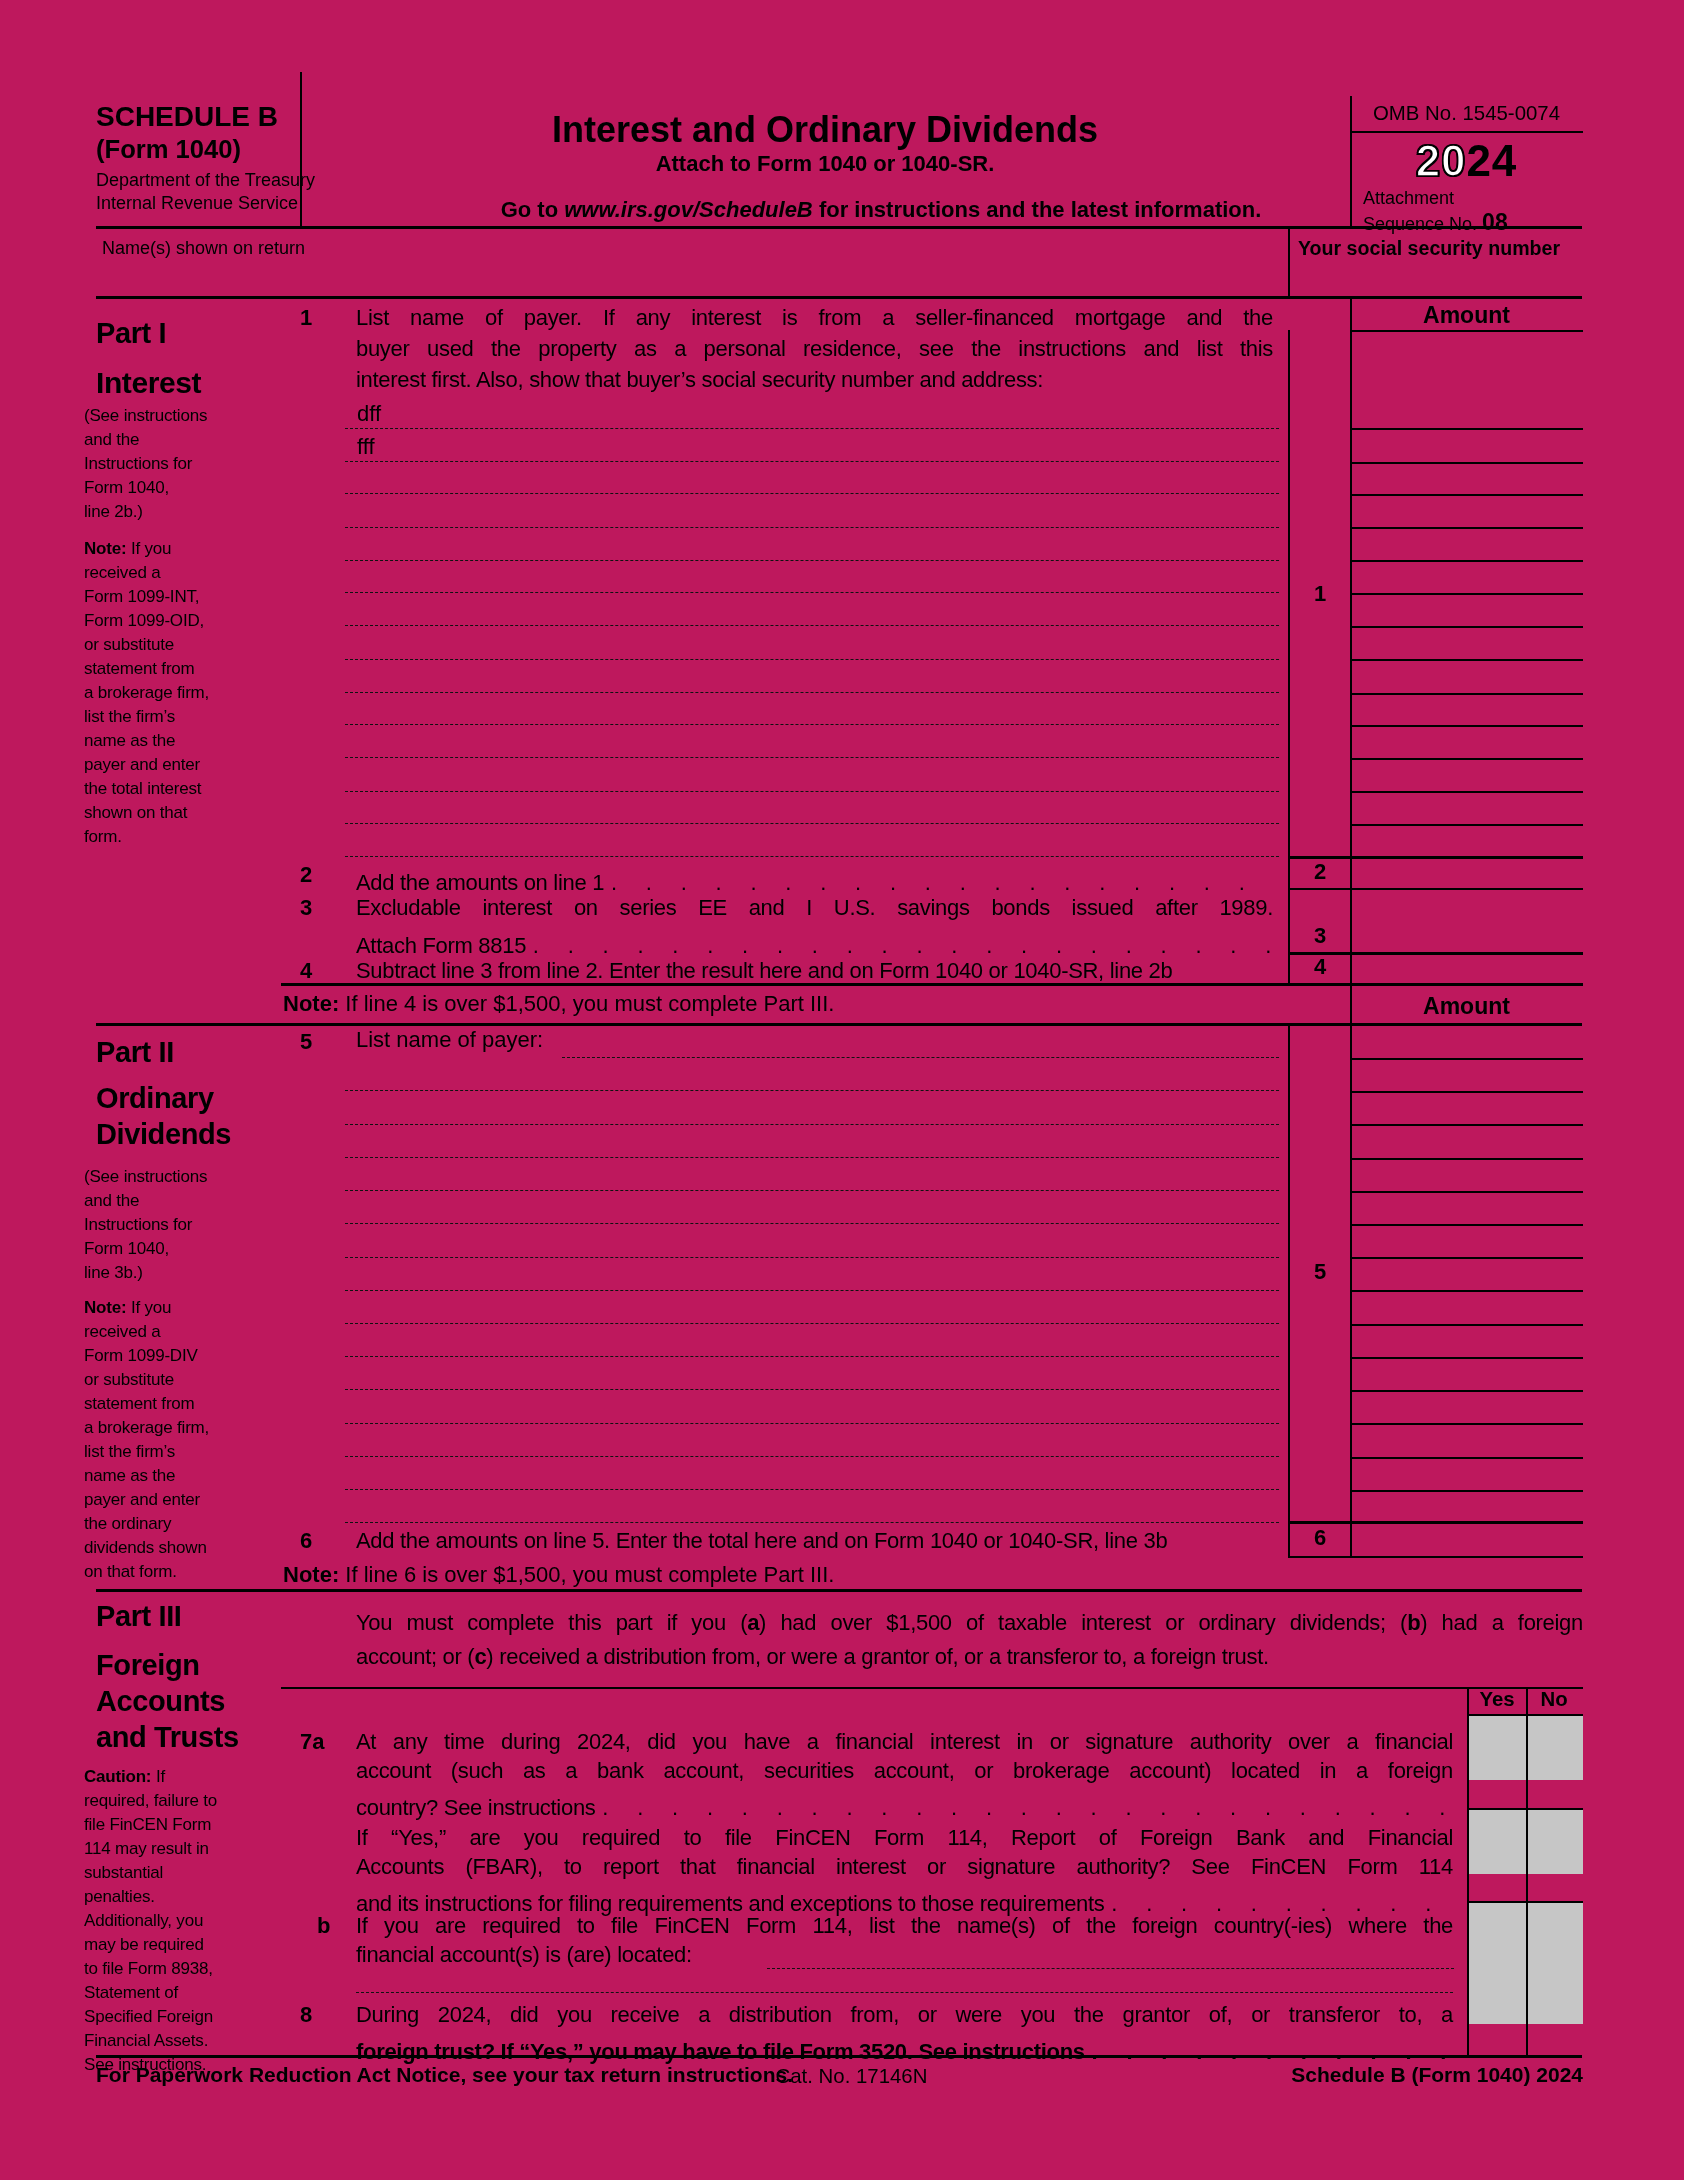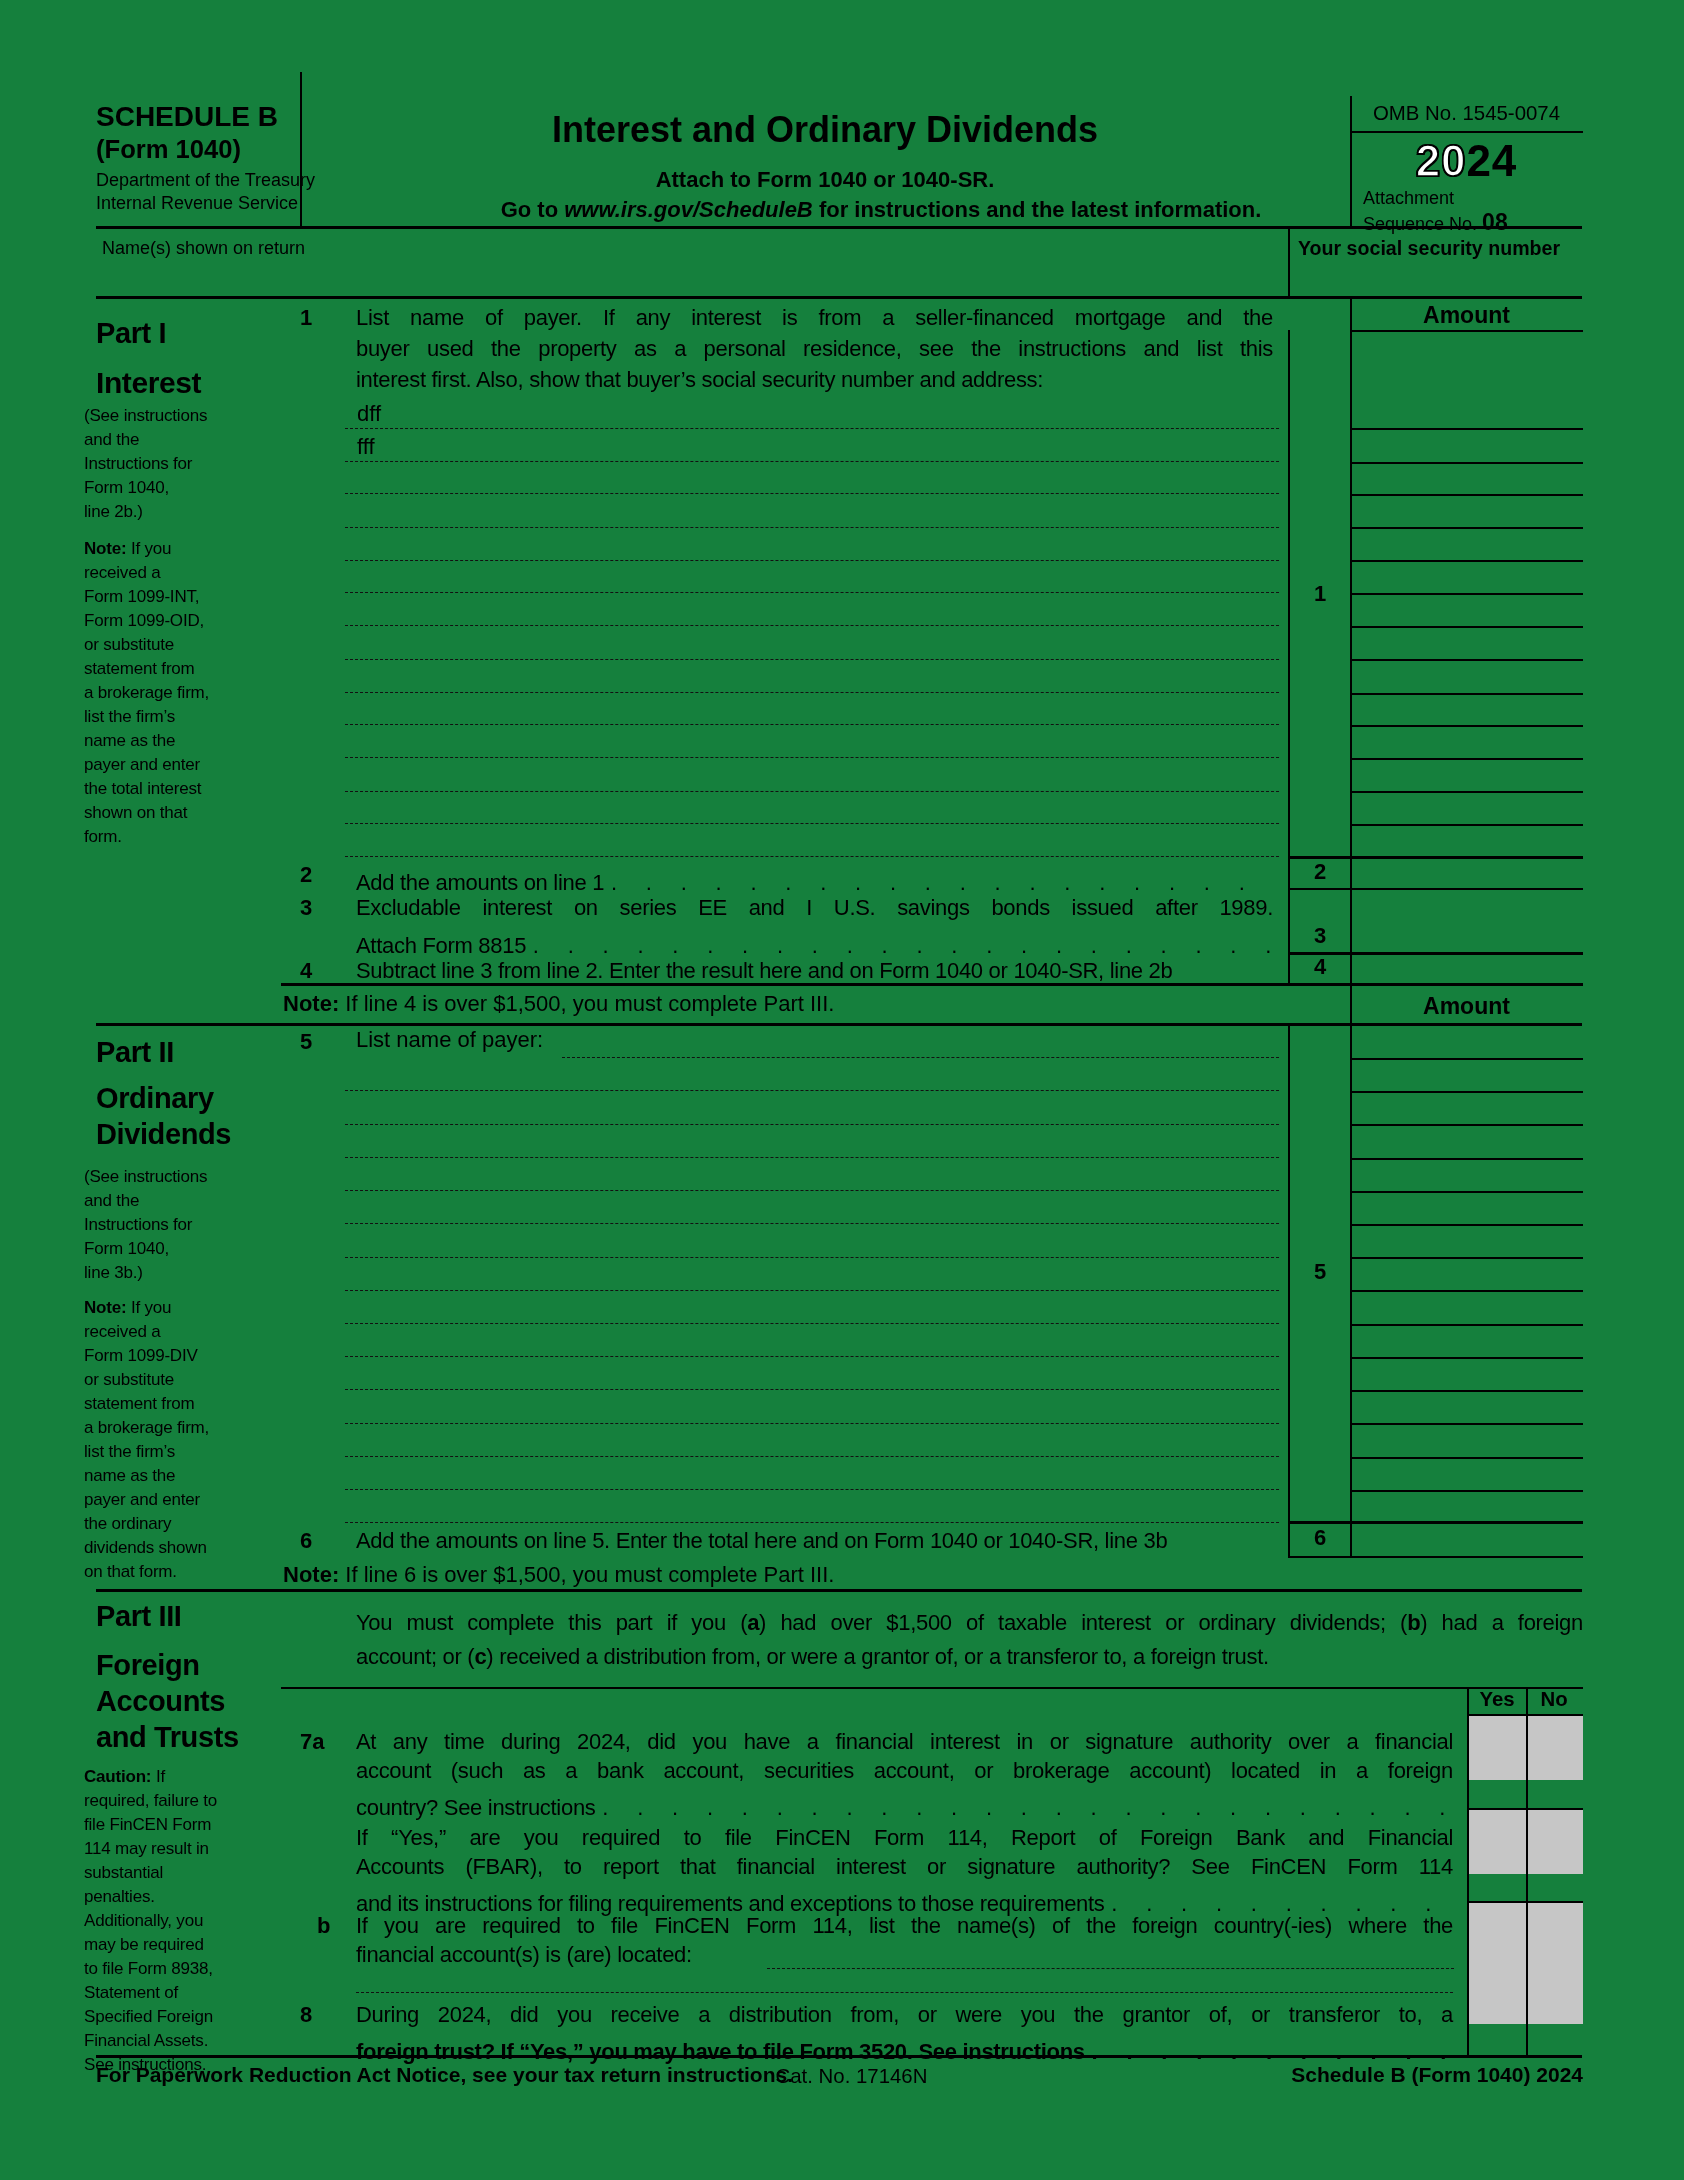--- a/index.html
+++ b/index.html
@@ -1,16 +1,16 @@
 <!DOCTYPE html>
 <html style="font-size:13.6px"><head>
 <meta charset="utf-8">
 <style>
   html,body{margin:0;padding:0;background:#fff;}
-  #page{position:relative;width:1685px;height:2181px;background:#15803d;color:#000;
+  #page{position:relative;width:1685px;height:2181px;background:#be185d;color:#000;
         font-family:"Liberation Sans",sans-serif;overflow:hidden;}
   .abs{position:absolute;}
   .hline{position:absolute;height:1.7px;background:#000;}
   .hline.thick{height:3.4px;}
   .vline{position:absolute;width:1.7px;background:#000;}
   .b{font-weight:bold;}
   .i{font-style:italic;}
   .sb-head{position:absolute;left:96px;font-size:29px;font-weight:bold;letter-spacing:-0.4px;}
   .sb{position:absolute;left:84px;width:187px;font-size:17px;line-height:24px;letter-spacing:-0.2px;}
   .sb-line{white-space:nowrap;}
@@ -35,21 +35,21 @@
 <body>
 
 <div id="page">
 
   <div class="abs b" style="left:96px;top:101px;font-size:28px;">SCHEDULE B</div>
   <div class="abs b" style="left:96px;top:135px;font-size:25.6px;">(Form 1040)</div>
   <div class="abs" style="left:96px;top:170px;font-size:18px;">Department of the Treasury</div>
   <div class="abs" style="left:96px;top:193px;font-size:18px;">Internal Revenue Service</div>
 
   <div class="abs b center" style="left:300px;top:109px;width:1050px;font-size:36px;">Interest and Ordinary Dividends</div>
-  <div class="abs b center" style="left:300px;top:167px;width:1050px;font-size:22px;">Attach to Form 1040 or 1040-SR.</div>
+  <div class="abs b center" style="left:300px;top:151px;width:1050px;font-size:22px;">Attach to Form 1040 or 1040-SR.</div>
   <div class="abs b center" style="left:300px;top:197px;width:1162px;font-size:22px;">
     <span>Go to </span><span class="i">www.irs.gov/ScheduleB</span><span> for instructions and the latest information.</span>
   </div>
 
   <div class="abs center" style="left:1350px;top:102px;width:233px;font-size:20.4px;">OMB No. 1545-0074</div>
   <div class="abs center" style="left:1350px;top:136px;width:233px;font-size:44px;font-weight:bold;letter-spacing:0.9px;">
     <span class="yr-outline">20</span><span>24</span>
   </div>
   <div class="abs" style="left:1363px;top:188px;font-size:18px;">Attachment</div>
   <div class="abs" style="left:1363px;top:209px;font-size:18px;">

